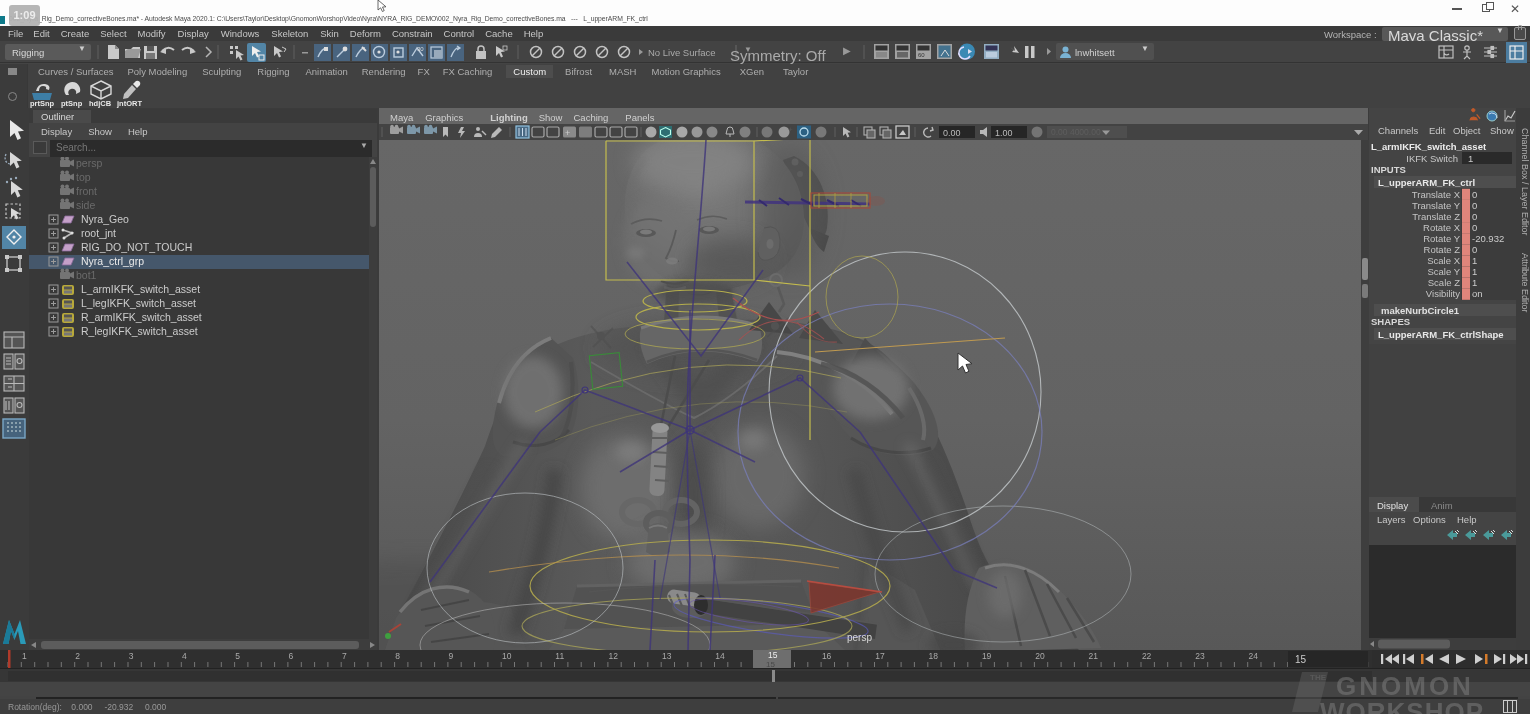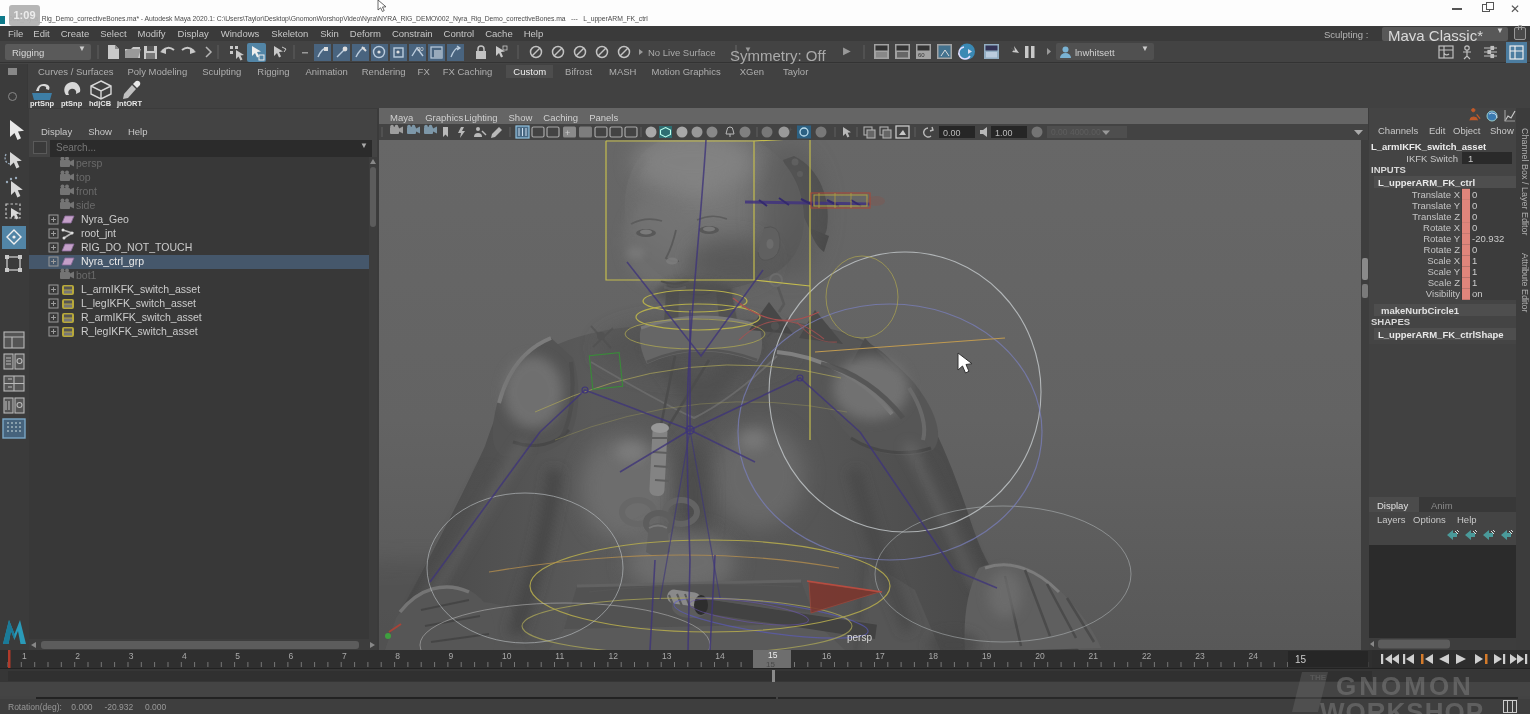--- a/index.html
+++ b/index.html
@@ -22,21 +22,21 @@
 
   <svg class="abs" style="left:376px;top:0px;" width="14" height="14">
       <path d="M2,0 L2,10 L4.6,7.8 L6.4,11.5 L8.2,10.6 L6.5,7 L10,6.8 Z" fill="#fff" stroke="#444" stroke-width="0.8"></path>
     </svg>
 </div>
 
 <div class="abs" style="left:0;top:26px;width:1530px;height:15px;background:#3a3a3a;">
   <div class="abs t" style="left:8px;top:2px;font-size:9.5px;">
     <span>File</span><span style="margin-left:10px;">Edit</span><span style="margin-left:11px;">Create</span><span style="margin-left:11px;">Select</span><span style="margin-left:11px;">Modify</span><span style="margin-left:12px;">Display</span><span style="margin-left:12px;">Windows</span><span style="margin-left:12px;">Skeleton</span><span style="margin-left:12px;">Skin</span><span style="margin-left:11px;">Deform</span><span style="margin-left:11px;">Constrain</span><span style="margin-left:11px;">Control</span><span style="margin-left:11px;">Cache</span><span style="margin-left:11px;">Help</span>
   </div>
-  <div class="abs t" style="left:1324px;top:2.5px;font-size:9.5px;color:#b5b5b5;">Sculpting :</div>
+  <div class="abs t" style="left:1324px;top:2.5px;font-size:9.5px;color:#b5b5b5;">Workspace :</div>
   <div class="abs" style="left:1382px;top:1px;width:126px;height:14px;background:#585858;border-radius:2px;">
     <span class="abs" style="left:6px;top:0;font-size:15px;color:#dadada;">Maya Classic*</span>
     <span class="abs" style="right:4px;top:-1px;font-size:8px;color:#ccc;">▼</span>
   </div>
   <div class="abs" style="left:1514px;top:1px;width:12px;height:13px;border:1px solid #999;border-radius:2px;background:#4a4a4a;">
       <div class="abs" style="left:3px;top:-3px;width:4px;height:5px;border:1px solid #999;border-bottom:none;border-radius:3px 3px 0 0;"></div>
     </div>
 </div>
 
 <div class="abs" style="left:0;top:41px;width:1530px;height:22px;background:#434343;border-bottom:1px solid #333;">
@@ -288,20 +288,23 @@
       </g>
     </g>
   </svg>
 
   <svg class="abs" style="left:1px;top:508px;" width="27" height="32">
     <path d="M2,28 L8,4 L13.5,18 L19,4 L25,28 L19.5,28 L17,15 L13.5,24 L10,15 L7.5,28 Z" fill="#2a9ab8"></path>
     <path d="M8,4 L13.5,18 L13.5,24 L10,15 L7.5,28 L2,28 Z" fill="#1a7a98"></path>
   </svg>
 
   <div class="abs" style="left:29px;top:1px;width:348px;height:541px;background:#434343;">
+    <div class="abs" style="left:0;top:0;width:348px;height:14px;background:#3a3a3a;">
+      <div class="abs" style="left:4px;top:1px;width:58px;height:13px;background:#4a4a4a;color:#d8d8d8;font-size:9.5px;padding:1px 0 0 8px;">Outliner</div>
+    </div>
     <div class="abs t" style="left:12px;top:17px;font-size:9.5px;"><span>Display</span><span style="margin-left:16px;">Show</span><span style="margin-left:16px;">Help</span></div>
     <div class="abs" style="left:4px;top:32px;width:14px;height:13px;border:1px solid #5a5a5a;background:#3a3a3a;"></div>
     <div class="abs" style="left:21px;top:31px;width:322px;height:26px;background:#2b2b2b;">
       <span class="abs" style="left:6px;top:2px;font-size:10px;color:#777;">Search...</span>
       <span class="abs" style="right:4px;top:1px;font-size:8px;color:#aaa;">▼</span>
     </div>
 
     <div class="abs" style="left:0;top:48px;width:340px;height:482px;background:#383838;overflow:hidden;" id="tree"><svg width="340" height="482">
           <g font-size="10.5" font-family="Liberation Sans">
             <rect x="0" y="98" width="340" height="14" fill="#45576b"></rect>
@@ -443,21 +446,21 @@
     </div>
 
     <div class="abs" style="left:0;top:530px;width:348px;height:11px;background:#3d3d3d;">
       <div class="abs" style="left:2px;top:2.5px;width:0;height:0;border-top:3.5px solid transparent;border-bottom:3.5px solid transparent;border-right:5px solid #888;"></div>
       <div class="abs" style="left:12px;top:1.5px;width:318px;height:8px;background:#5c5c5c;border-radius:3px;"></div>
       <div class="abs" style="right:2px;top:2.5px;width:0;height:0;border-top:3.5px solid transparent;border-bottom:3.5px solid transparent;border-left:5px solid #888;"></div>
     </div>
   </div>
 
   <div class="abs" style="left:379px;top:0px;width:989px;height:542px;background:#656565;" id="vp">
-    <div class="abs t" style="left:11px;top:4px;font-size:9.5px;color:#d0d0d0;"><span>Maya</span><span style="margin-left:12px;">Graphics</span><span style="margin-left:1px;">Lighting</span><span style="margin-left:11px;">Show</span><span style="margin-left:11px;">Caching</span><span style="margin-left:11px;">Panels</span></div>
+    <div class="abs t" style="left:11px;top:4px;font-size:9.5px;color:#d0d0d0;"><span>Maya</span><span style="margin-left:12px;">Graphics</span><span style="margin-left:27px;font-weight:bold;">Lighting</span><span style="margin-left:11px;">Show</span><span style="margin-left:11px;">Caching</span><span style="margin-left:17px;">Panels</span></div>
     <div class="abs" style="left:0;top:16px;width:989px;height:16px;background:#434343;" id="vpicons"><svg width="989" height="16">
           <line x1="3" y1="3" x2="3" y2="13" stroke="#5a5a5a" stroke-width="1.3"></line>
           <g transform="translate(11,3)" fill="#9e9e9e">
             <rect width="9" height="7" rx="1"></rect>
             <path d="M9,1.5 l4,-2 v7 l-4,-2 z"></path>
             <circle cx="2" cy="-0.5" r="1.8"></circle>
             <circle cx="6.5" cy="-0.5" r="1.8"></circle>
           </g>
           <g transform="translate(28,3)" fill="#7d97a8">
             <rect width="9" height="7" rx="1"></rect>

